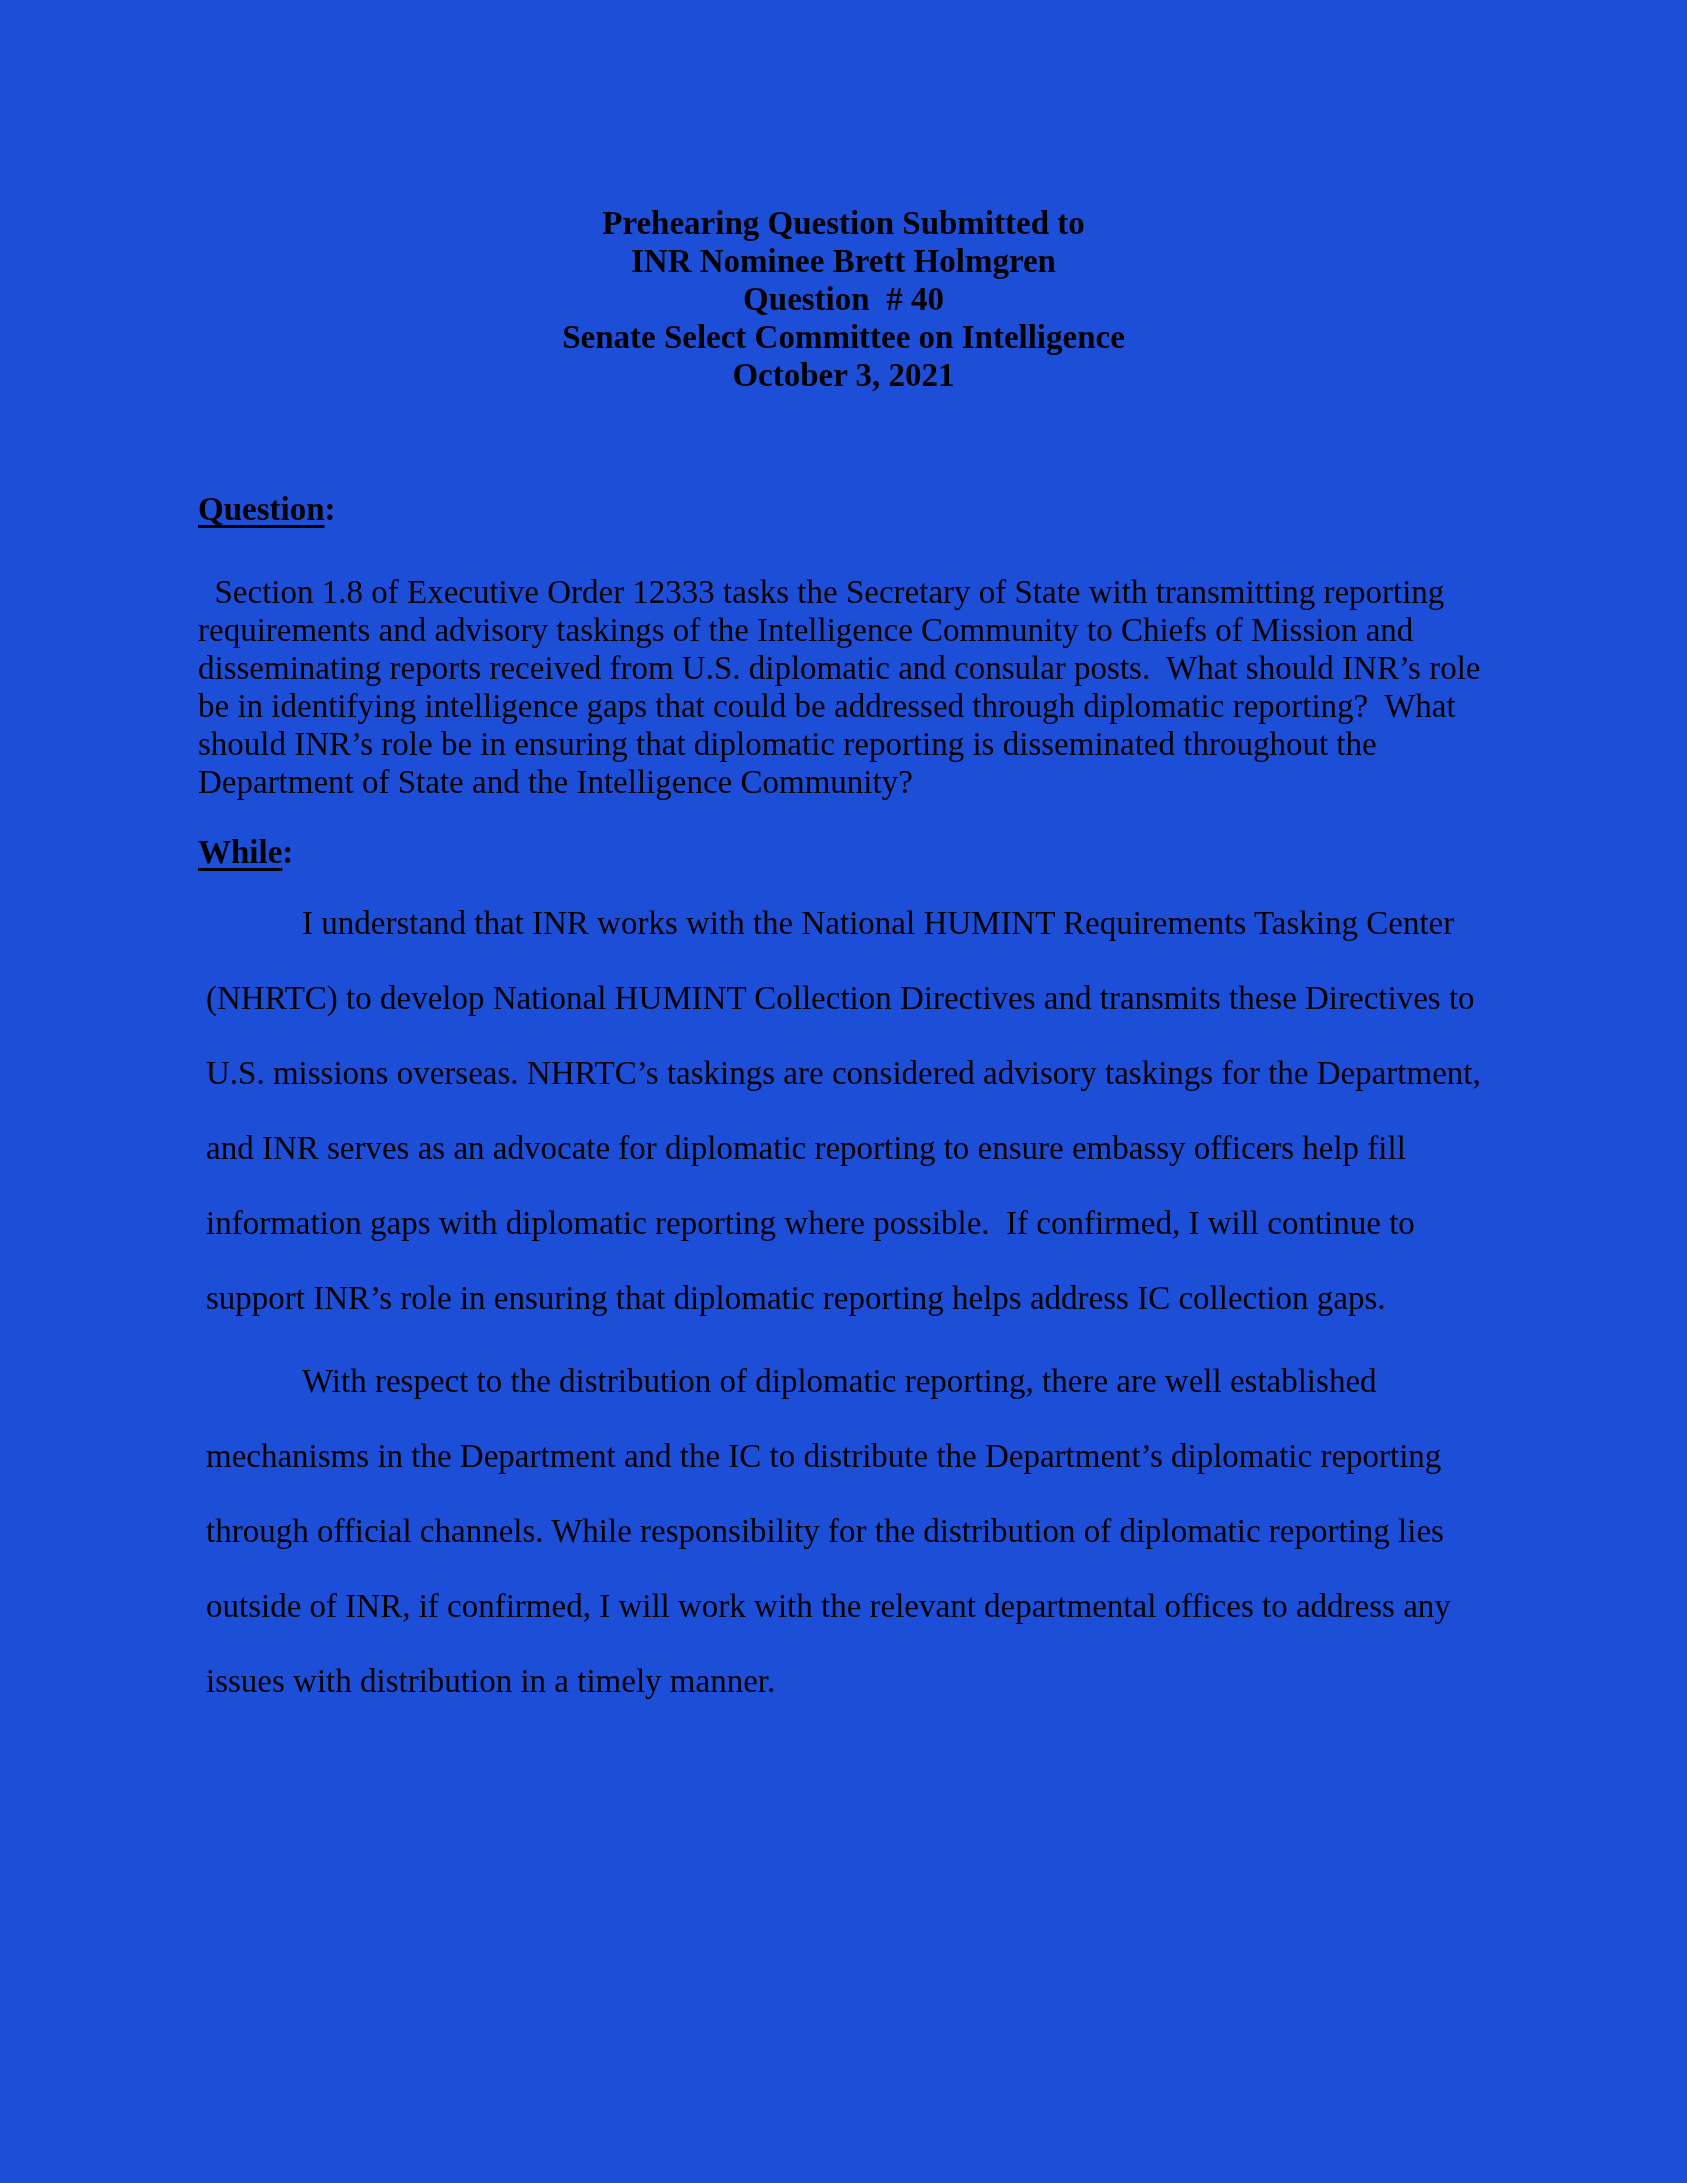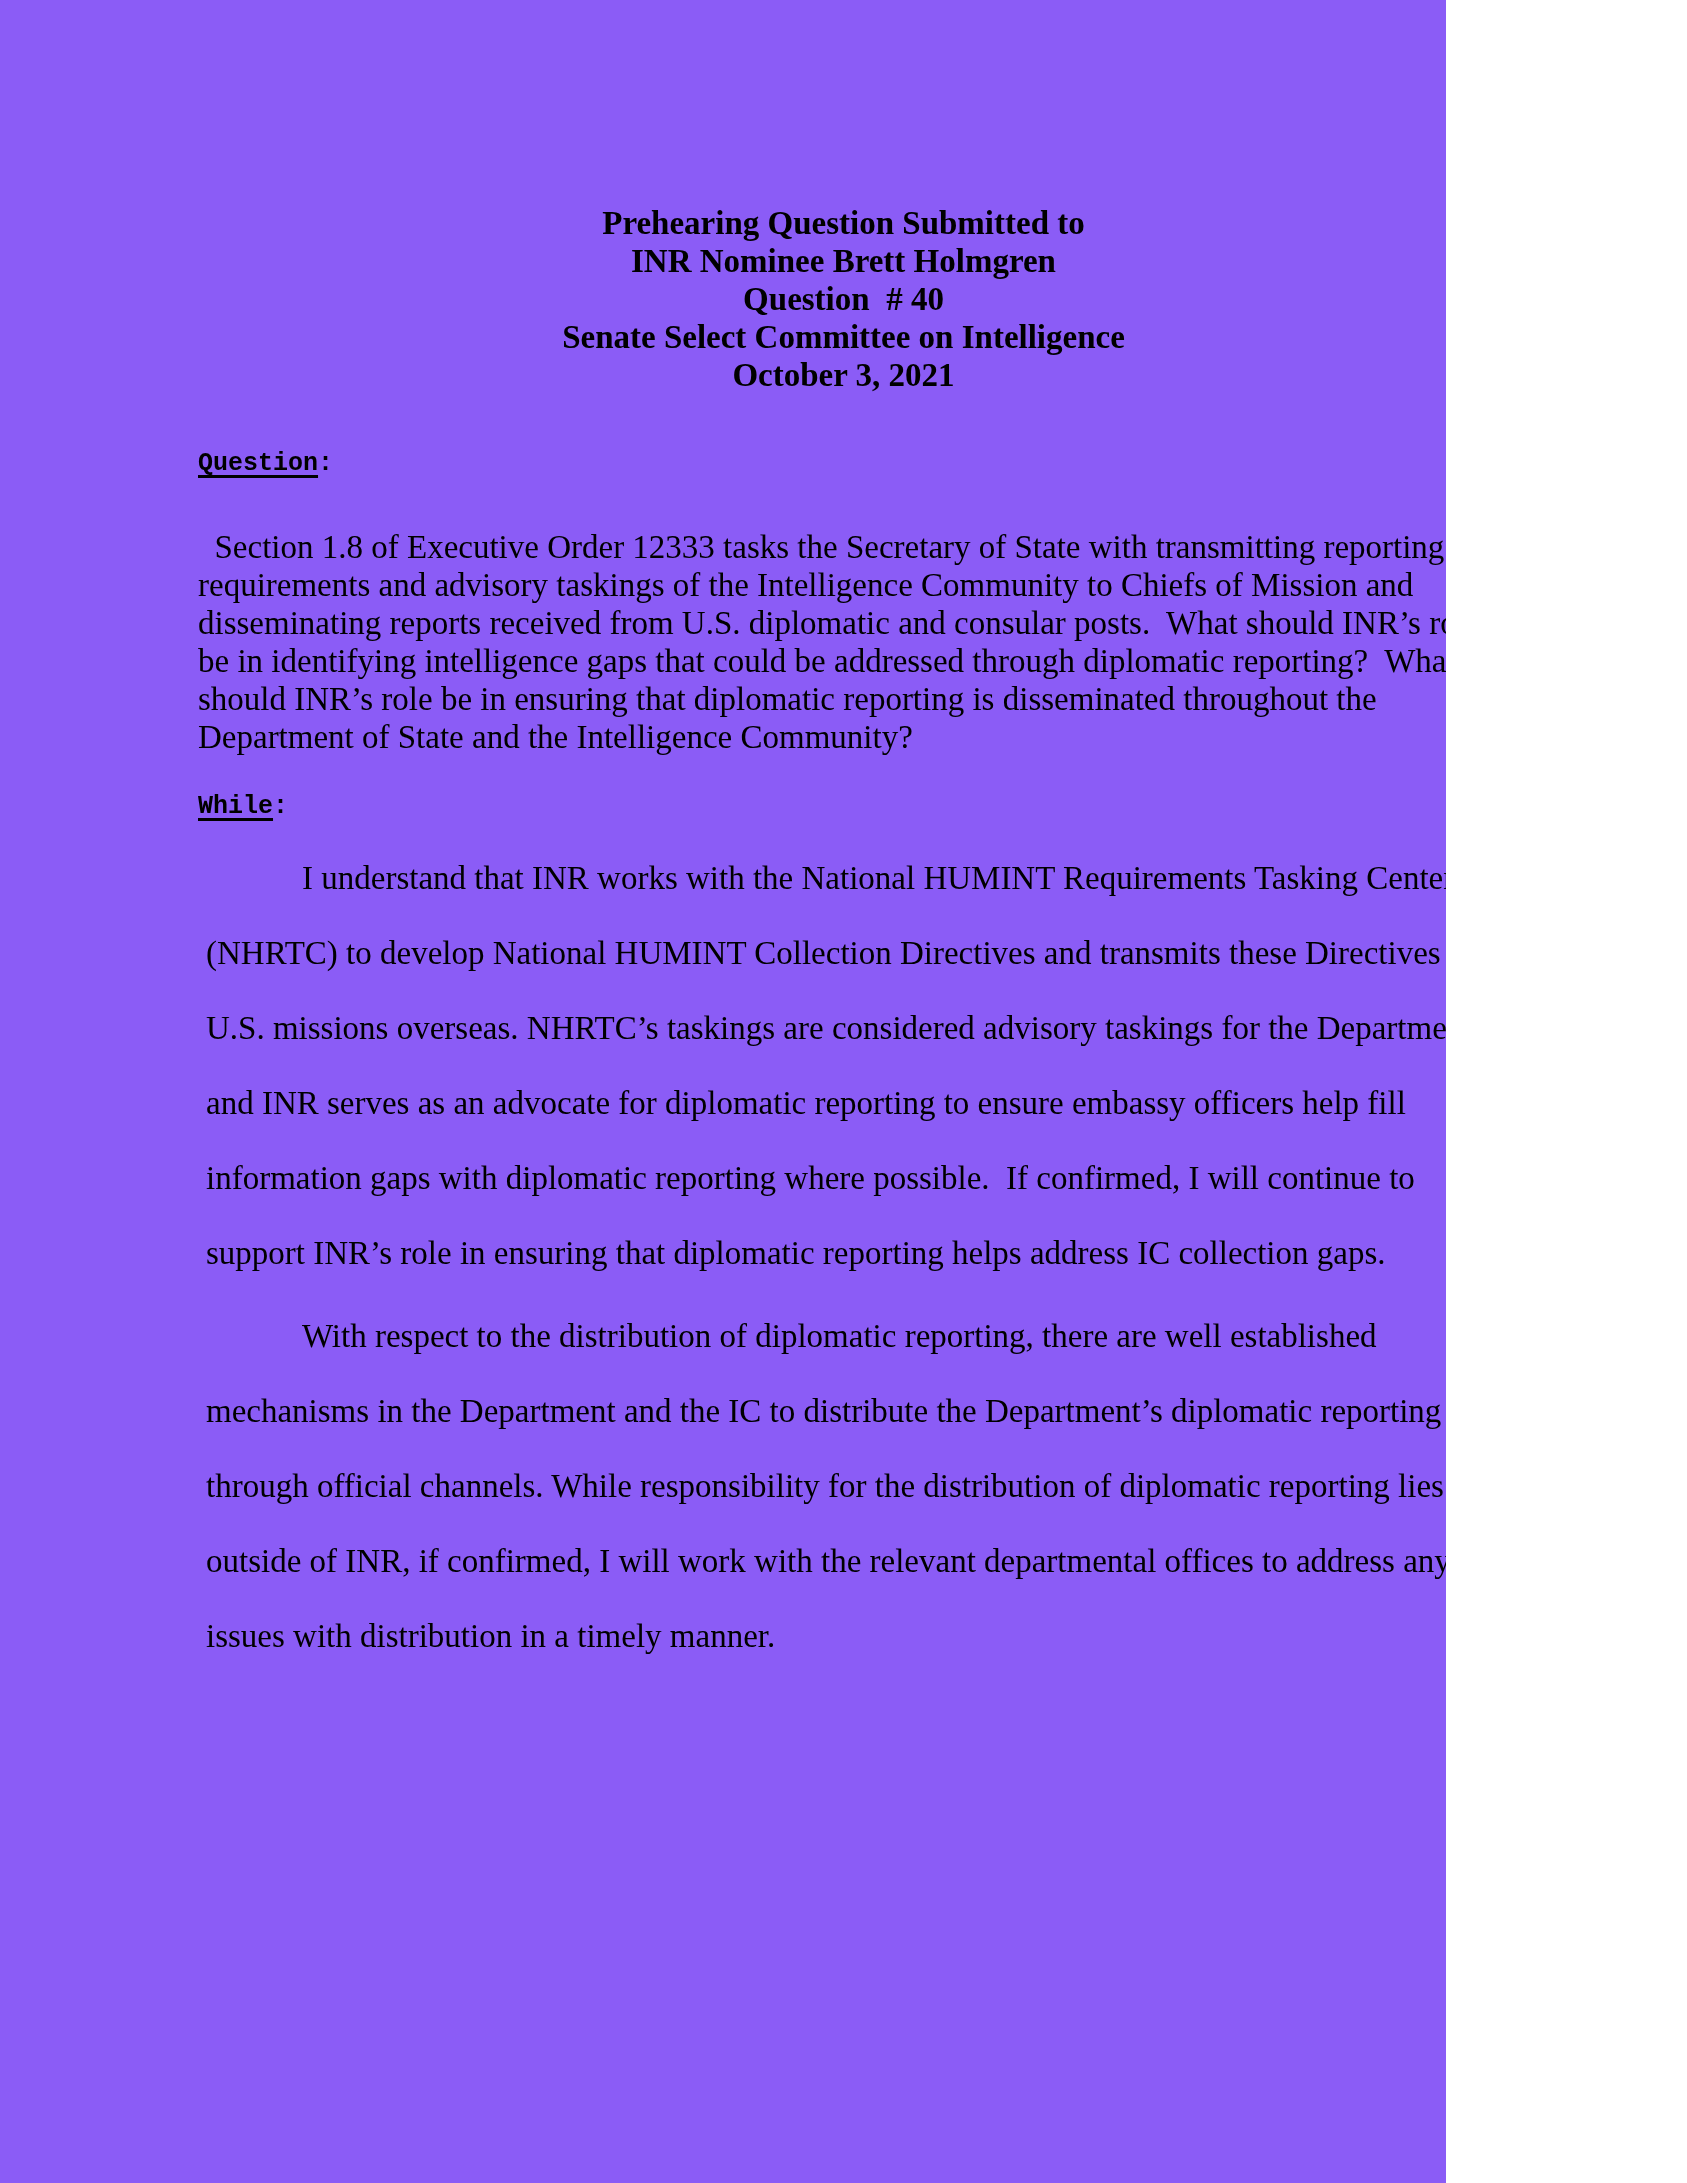--- a/index.html
+++ b/index.html
@@ -2,23 +2,23 @@
 <html style="font-size:10.6px"><head>
 <meta charset="utf-8">
 <style>
   html, body {
     margin: 0;
     padding: 0;
     background: #ffffff;
   }
   .page {
     position: relative;
-    width: 1446px;
+    width: 1687px;
     height: 2183px;
-    background: #8b5cf6;
+    background: #1d4ed8;
     color: #000000;
     font-family: "Liberation Serif", "DejaVu Serif", serif;
     overflow: hidden;
   }
   .content {
     position: absolute;
     left: 198px;
     top: 204px;
     width: 1291px;
     font-size: 33px;
@@ -26,24 +26,23 @@
   }
   .doc-header {
     text-align: center;
     font-weight: bold;
   }
   .title-line {
     white-space: pre-wrap;
   }
   .section-heading {
     font-weight: bold;
-    font-size: 25px;
+    font-size: 33px;
     line-height: 38px;
-    margin: 51px 0 0 0;
-    font-family: Liberation Mono, monospace;
+    margin: 96px 0 0 0;
   }
   .answer-heading {
     margin-top: 32px;
   }
   .underlined {
     text-decoration: underline;
     text-decoration-thickness: 3.3px;
     text-underline-offset: 4.6px;
   }
   .question-body {

